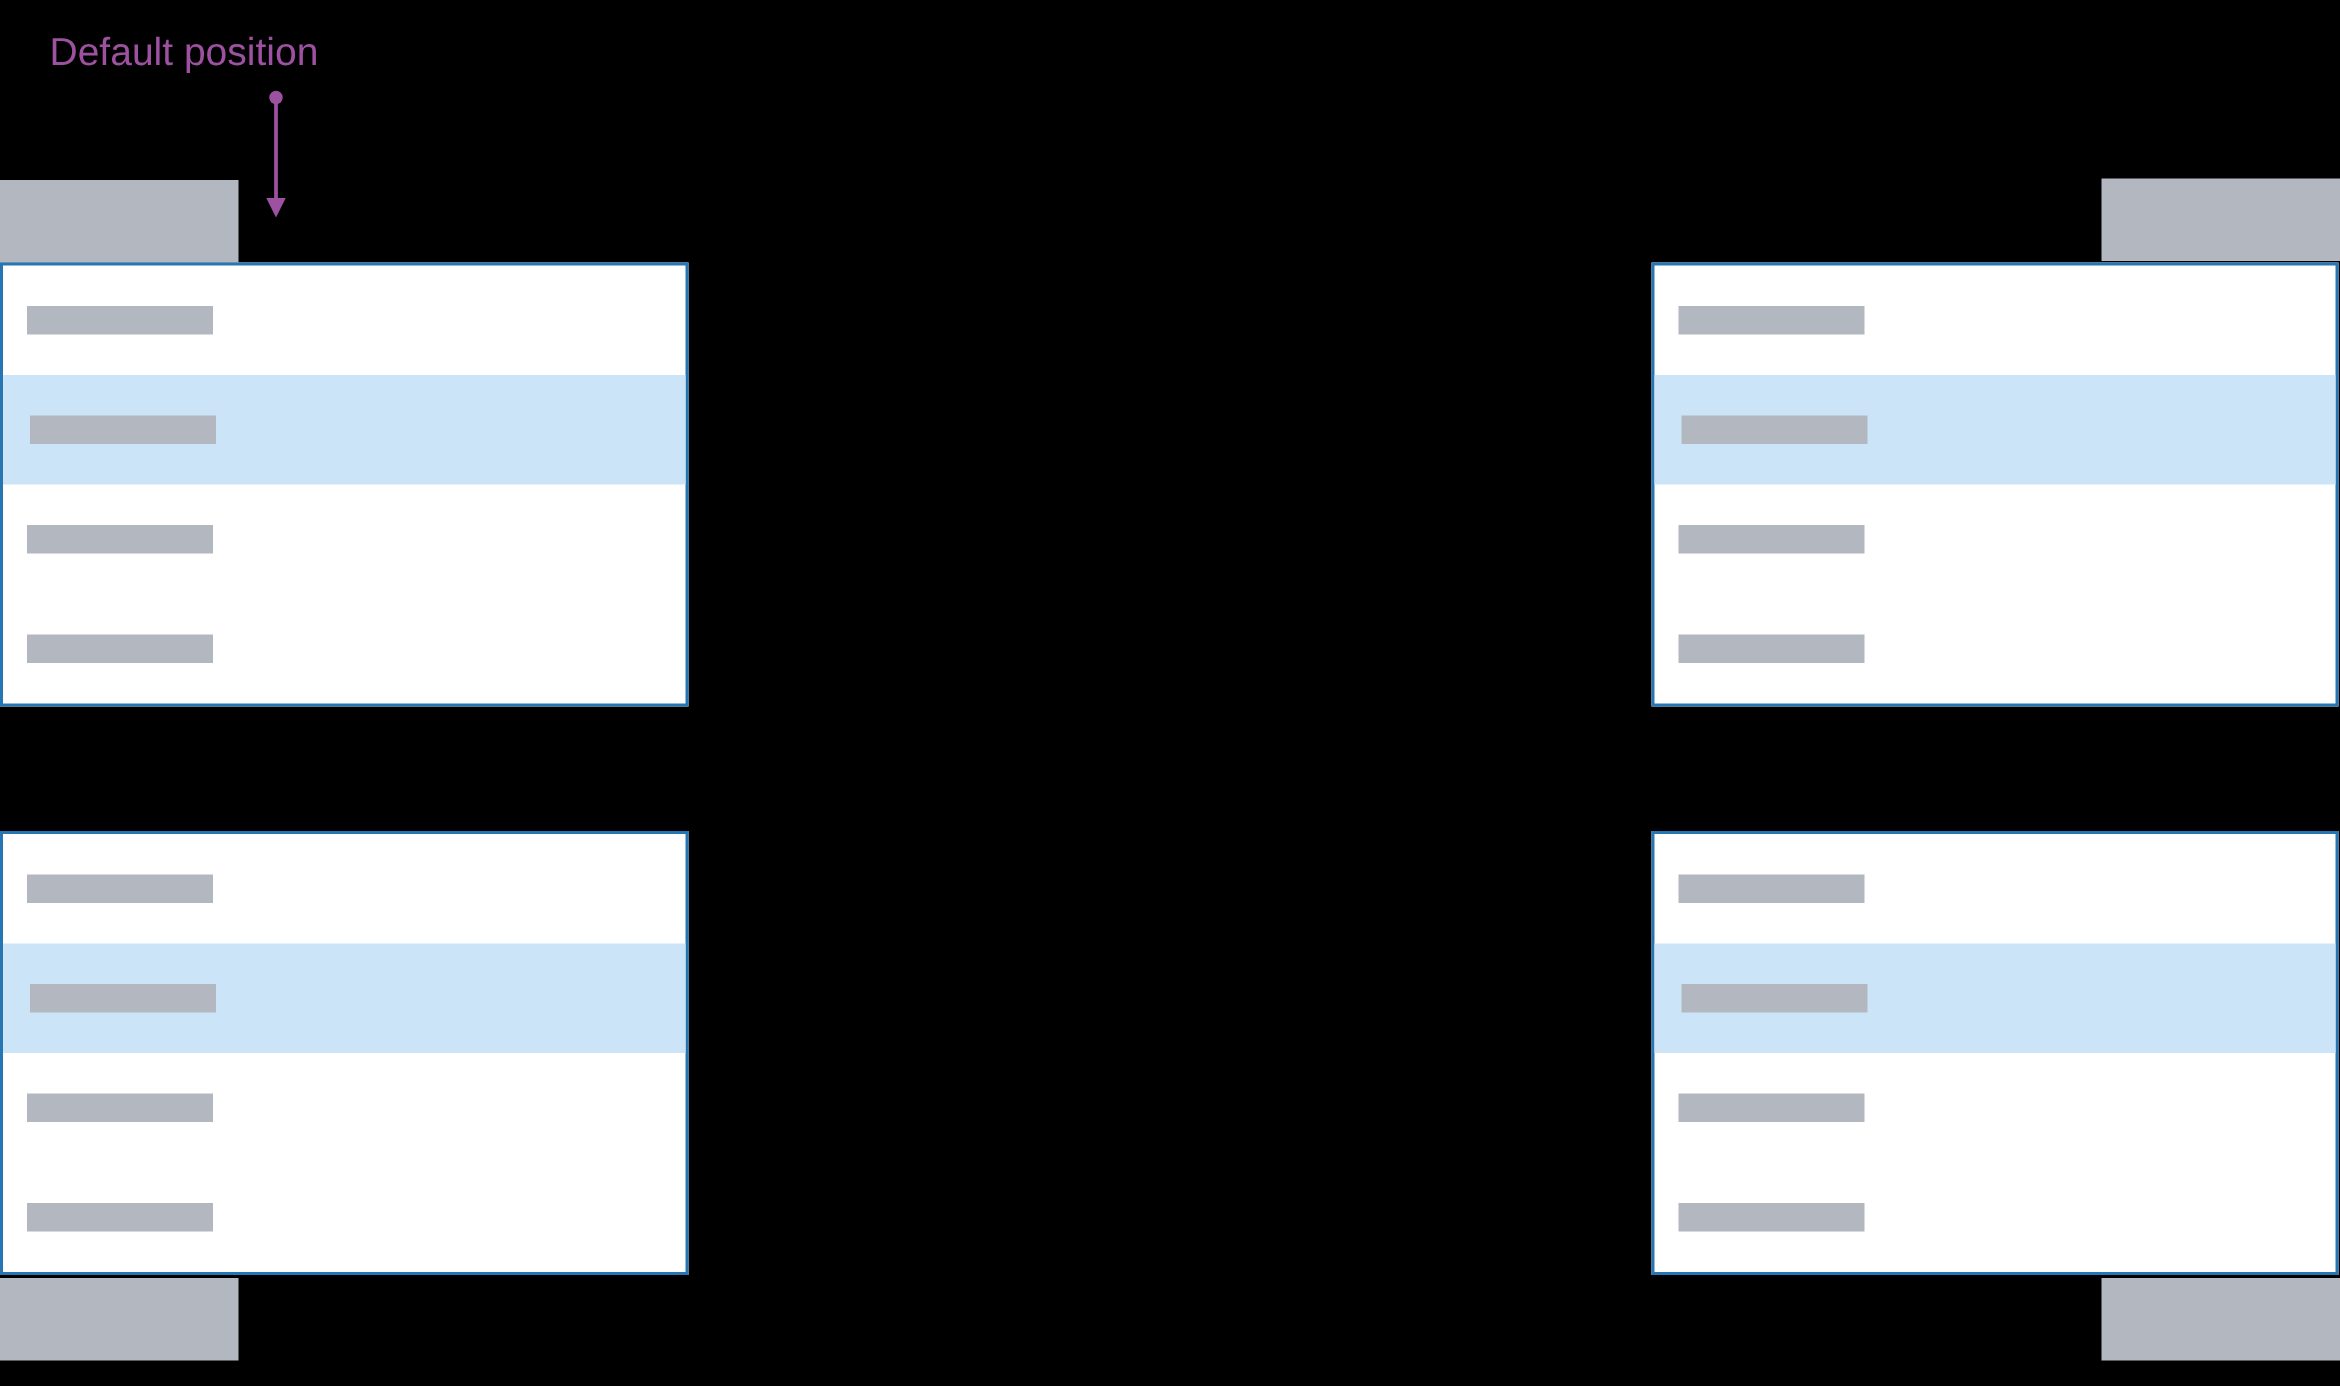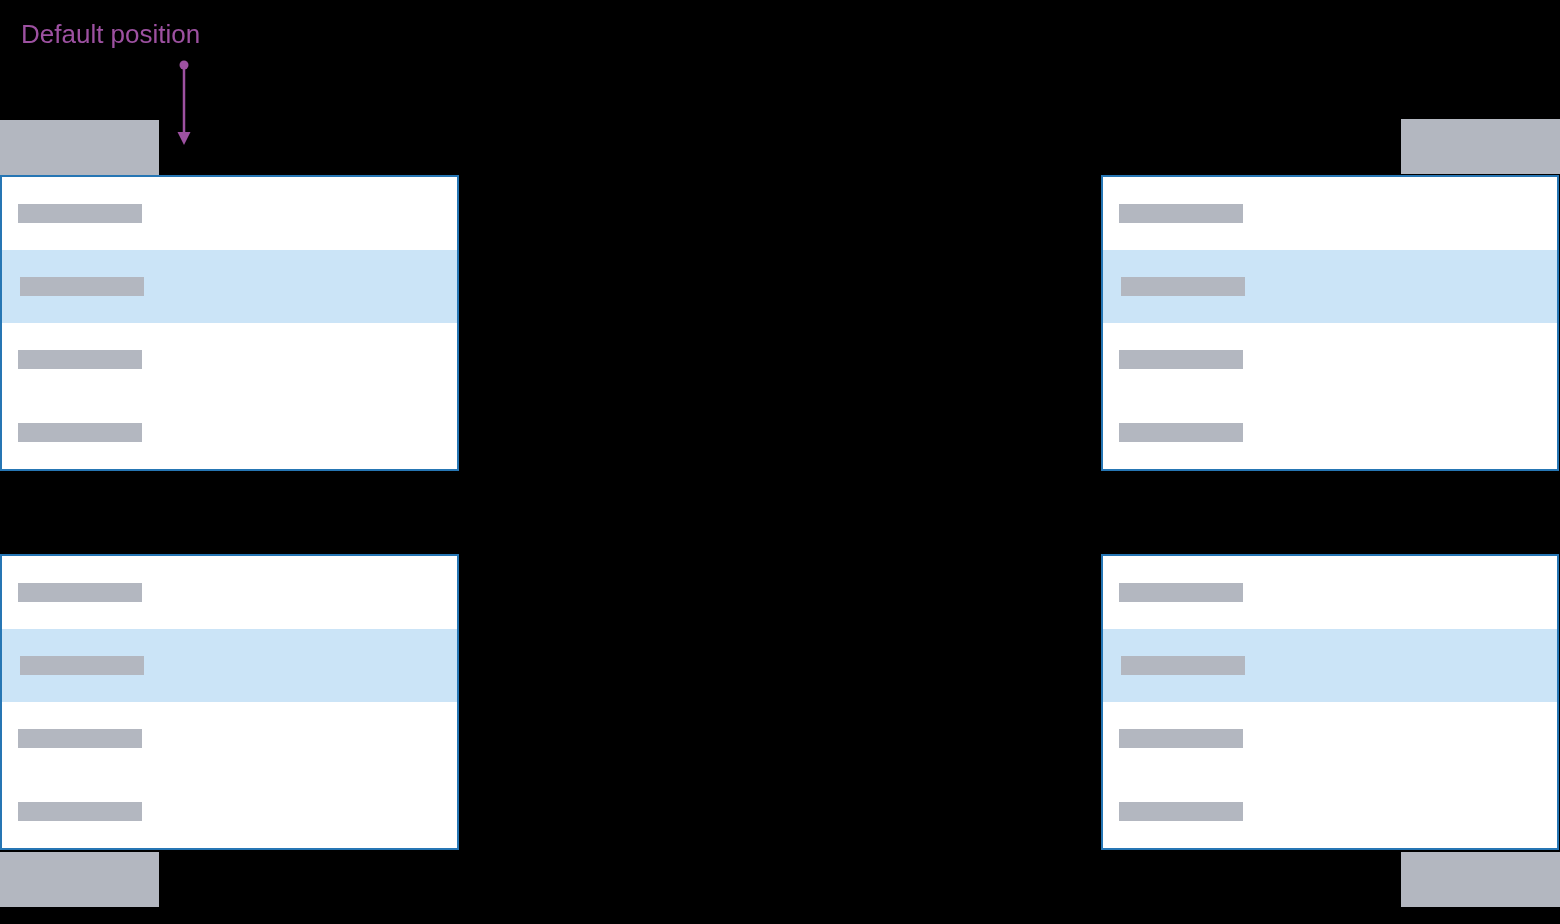--- a/index.html
+++ b/index.html
@@ -9,21 +9,21 @@
     height: 924px;
     background: var(--background, #000);
     overflow: hidden;
     font-family: "Liberation Sans", "DejaVu Sans", sans-serif;
   }
   .stage { position: absolute; inset: 0; }
 
   
   .annotation-label {
     position: absolute;
-    left: 21px;
+    left: 33px;
     top: 21px;
     font-size: 26px;
     line-height: 1;
     color: var(--annotation-purple, #9d51a1);
     white-space: nowrap;
   }
   .annotation-arrow {
     position: absolute;
     left: 170px;
     top: 55px;

